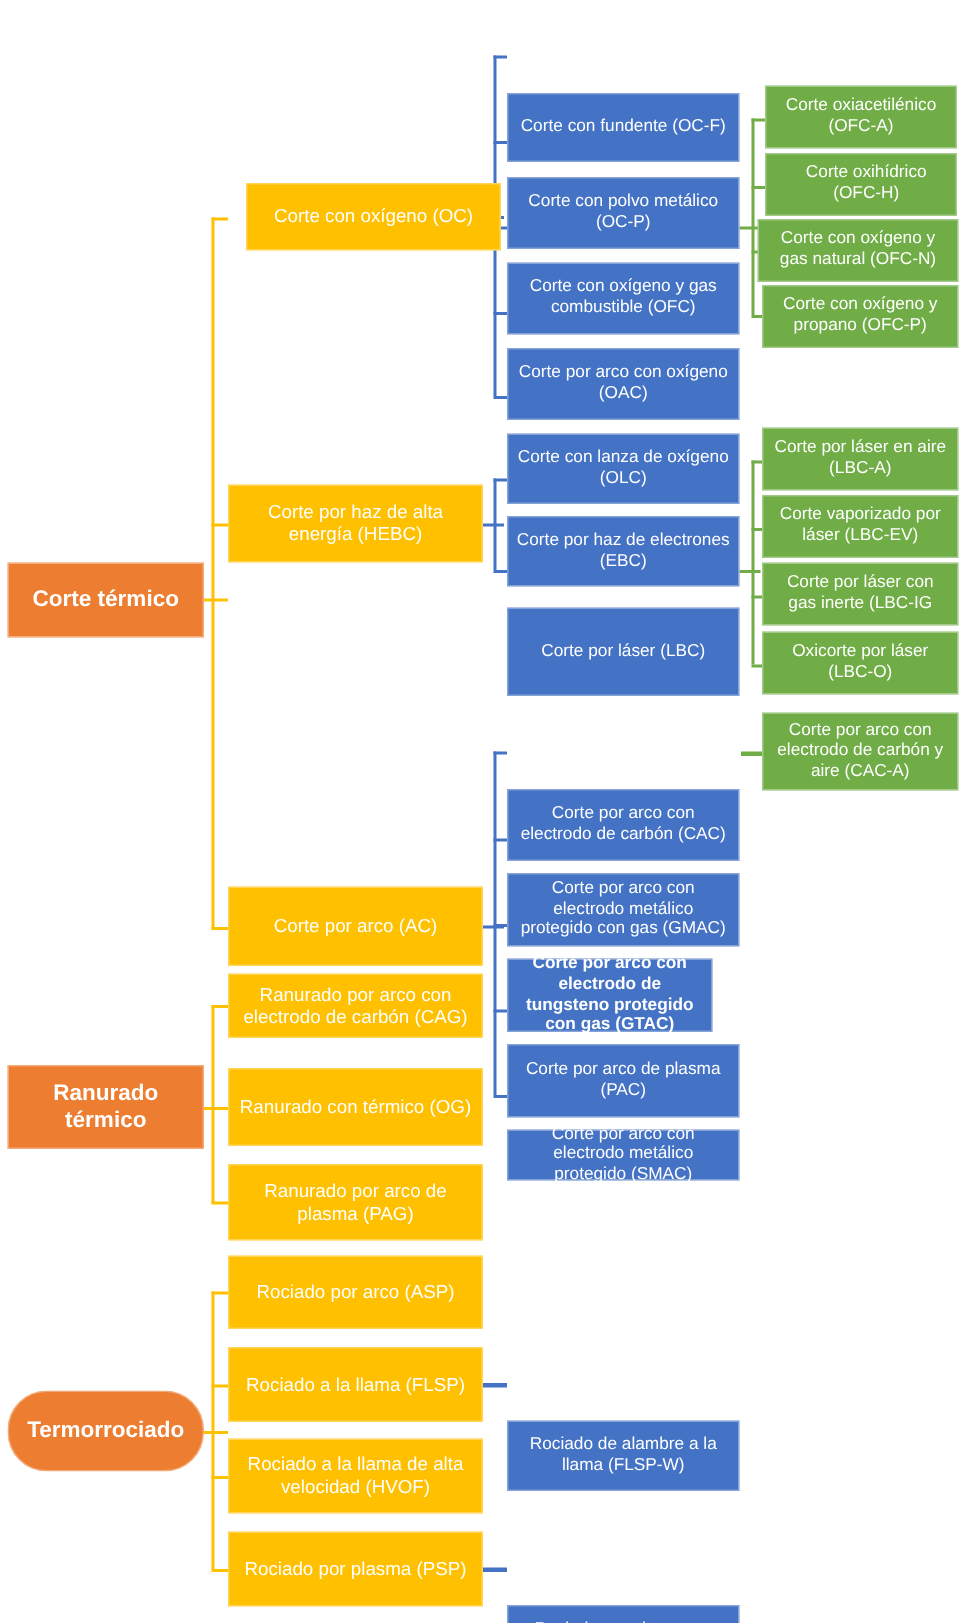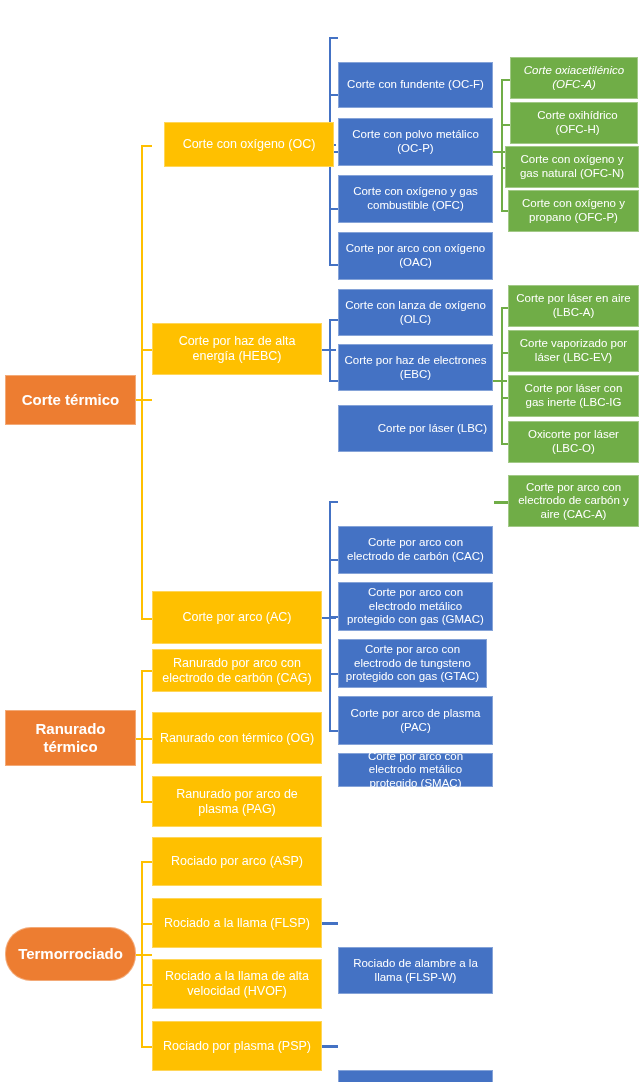--- a/index.html
+++ b/index.html
@@ -172,53 +172,53 @@
   </div>
 
   <div class="node lvl2" style="left:338px; top:241px; width:155px; height:47px;">
     <span>Corte con lanza de oxígeno (OLC)</span>
   </div>
 
   <div class="node lvl2" style="left:338px; top:296px; width:155px; height:47px;">
     <span>Corte por haz de electrones (EBC)</span>
   </div>
 
-  <div class="node lvl2" style="left:338px; top:357px; width:155px; height:47px;justify-content:flex-end;">
+  <div class="node lvl2" style="left:338px; top:357px; width:155px; height:59px;">
     <span>Corte por láser (LBC)</span>
   </div>
 
   <div class="node lvl2" style="left:338px; top:478px; width:155px; height:48px;">
     <span>Corte por arco con electrodo de carbón (CAC)</span>
   </div>
 
   <div class="node lvl2" style="left:338px; top:534px; width:155px; height:49px;">
     <span>Corte por arco con electrodo metálico protegido con gas (GMAC)</span>
   </div>
 
-  <div class="node lvl2" style="left:338px; top:591px; width:149px; height:49px;">
+  <div class="node lvl2" style="left:338px; top:591px; width:137px; height:49px;font-weight:bold;">
     <span>Corte por arco con electrodo de tungsteno protegido con gas (GTAC)</span>
   </div>
 
   <div class="node lvl2" style="left:338px; top:648px; width:155px; height:49px;">
     <span>Corte por arco de plasma (PAC)</span>
   </div>
 
   <div class="node lvl2" style="left:338px; top:705px; width:155px; height:34px;">
     <span>Corte por arco con electrodo metálico protegido (SMAC)</span>
   </div>
 
   <div class="node lvl2" style="left:338px; top:899px; width:155px; height:47px;">
     <span>Rociado de alambre a la llama (FLSP-W)</span>
   </div>
 
   <div class="node lvl2" style="left:338px; top:1022px; width:155px; height:47px;">
     <span>Rociado por plasma en vacío (VPSP)</span>
   </div>
 
-  <div class="node lvl3" style="left:510px; top:57px; width:128px; height:42px;font-style:italic;">
+  <div class="node lvl3" style="left:510px; top:57px; width:128px; height:42px;">
     <span>Corte oxiacetilénico (OFC-A)</span>
   </div>
 
   <div class="node lvl3" style="left:510px; top:102px; width:128px; height:42px;padding-left:12px;">
     <span>Corte oxihídrico (OFC-H)</span>
   </div>
 
   <div class="node lvl3" style="left:505px; top:146px; width:134px; height:42px;">
     <span>Corte con oxígeno y gas natural  (OFC-N)</span>
   </div>

